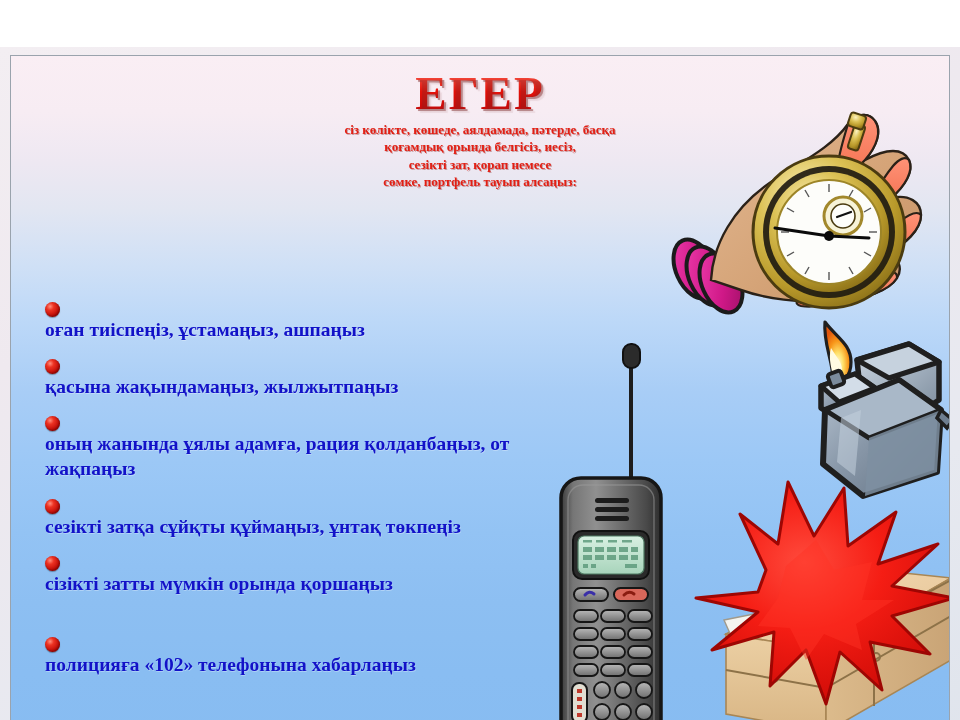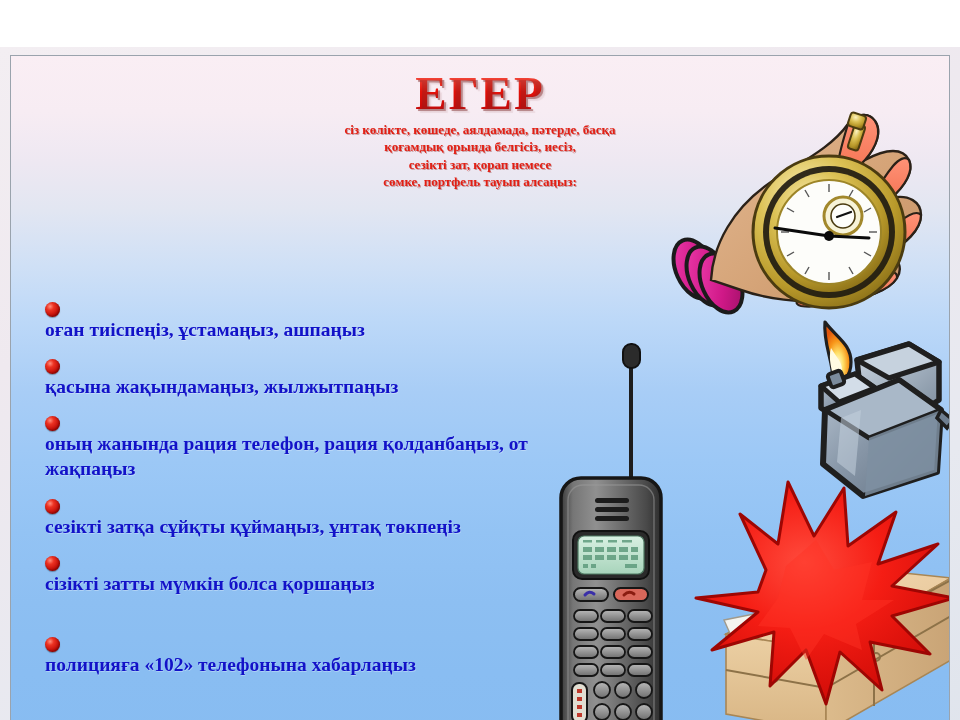--- a/index.html
+++ b/index.html
@@ -142,29 +142,29 @@
       <div class="bullet-row">
         <span class="bullet-dot"></span>
         <span class="bullet-text">оған тиіспеңіз, ұстамаңыз, ашпаңыз</span>
       </div>
       <div class="bullet-row">
         <span class="bullet-dot"></span>
         <span class="bullet-text">қасына жақындамаңыз, жылжытпаңыз</span>
       </div>
       <div class="bullet-row">
         <span class="bullet-dot"></span>
-        <span class="bullet-text">оның жанында рация телефон, рация қолданбаңыз, от жақпаңыз</span>
+        <span class="bullet-text">оның жанында ұялы адамға, рация қолданбаңыз, от жақпаңыз</span>
       </div>
       <div class="bullet-row">
         <span class="bullet-dot"></span>
         <span class="bullet-text">сезікті  затқа сұйқты құймаңыз,  ұнтақ төкпеңіз</span>
       </div>
       <div class="bullet-row gap-after">
         <span class="bullet-dot"></span>
-        <span class="bullet-text">сізікті  затты мүмкін болса қоршаңыз</span>
+        <span class="bullet-text">сізікті  затты мүмкін орында қоршаңыз</span>
       </div>
       <div class="bullet-row">
         <span class="bullet-dot"></span>
         <span class="bullet-text">полицияға «102» телефонына хабарлаңыз</span>
       </div>
     </div>
 
     <div class="art" id="hand-watch">
       <svg width="320" height="265" viewBox="0 0 320 265">
         <defs>

